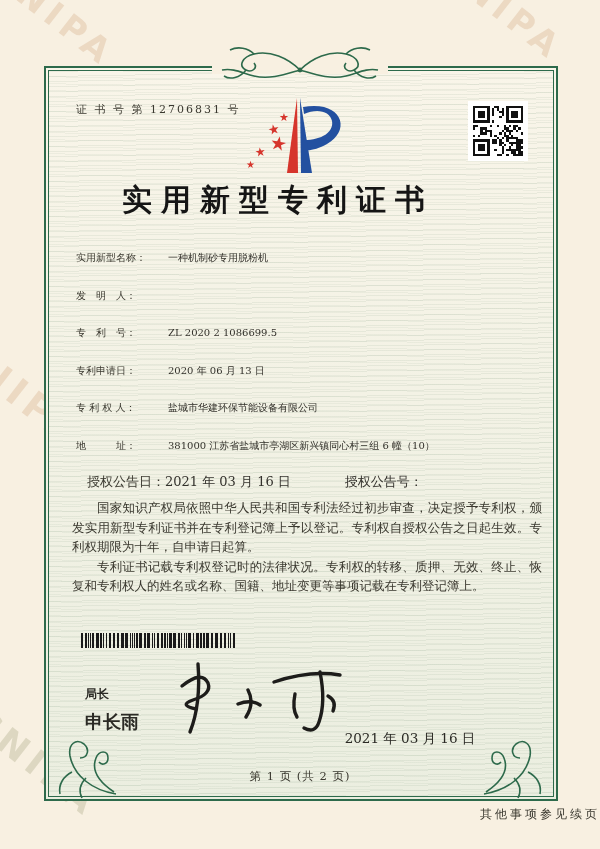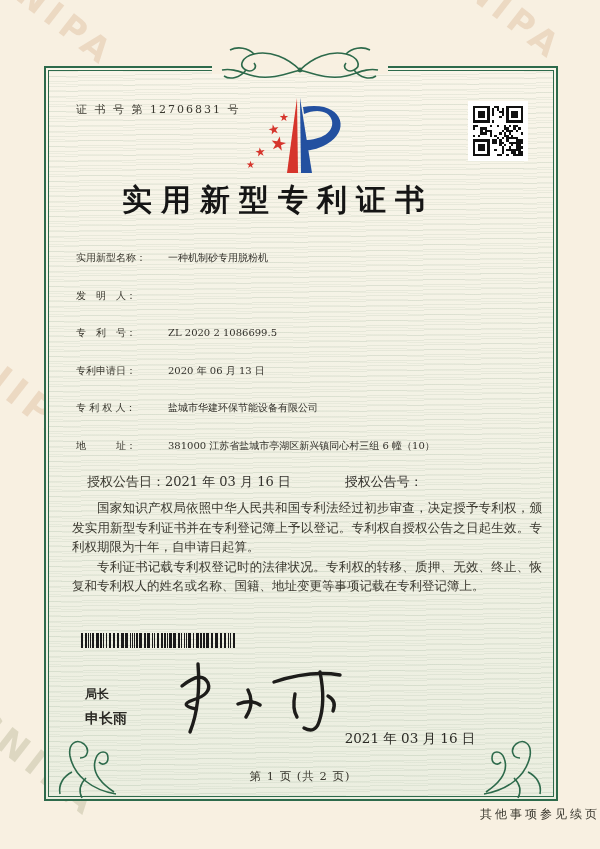--- a/index.html
+++ b/index.html
@@ -64,21 +64,21 @@
     font-size:13px; line-height:23px;
   }
   .grant-row .pair2{margin-left:54px;}
   .paragraphs{
     position:absolute; left:72px; top:498px; width:470px;
     font-size:12.5px; line-height:19.5px; text-align:justify; color:#3a382f;
   }
   .paragraphs p{margin:0; text-indent:2em;}
   .barcode{position:absolute; left:81px; top:633px; width:156px; height:15px;}
   .sign-title{position:absolute; left:85px; top:686px; font-size:12px; font-weight:bold; color:#2b2a25;}
-  .sign-name{position:absolute; left:85px; top:710px; font-size:14px; font-weight:bold; color:#2b2a25;}
+  .sign-name{position:absolute; left:85px; top:710px; font-size:18px; font-weight:bold; color:#2b2a25;}
   .signature{position:absolute; left:168px; top:652px;}
   .issue-date{position:absolute; left:320px; top:730px; width:180px; text-align:center;
     font-size:13.5px; color:#2b2a25;}
   .page-info{position:absolute; left:0; top:769px; width:600px; text-align:center;
     font-size:11.5px; letter-spacing:1px; color:#3a382f; z-index:6;}
   .extra-note{position:absolute; left:0; top:806px; width:600px; text-align:right;
     font-size:12px; letter-spacing:3px; color:#3a382f;}
   svg{display:block;}
 </style>
 </head>

